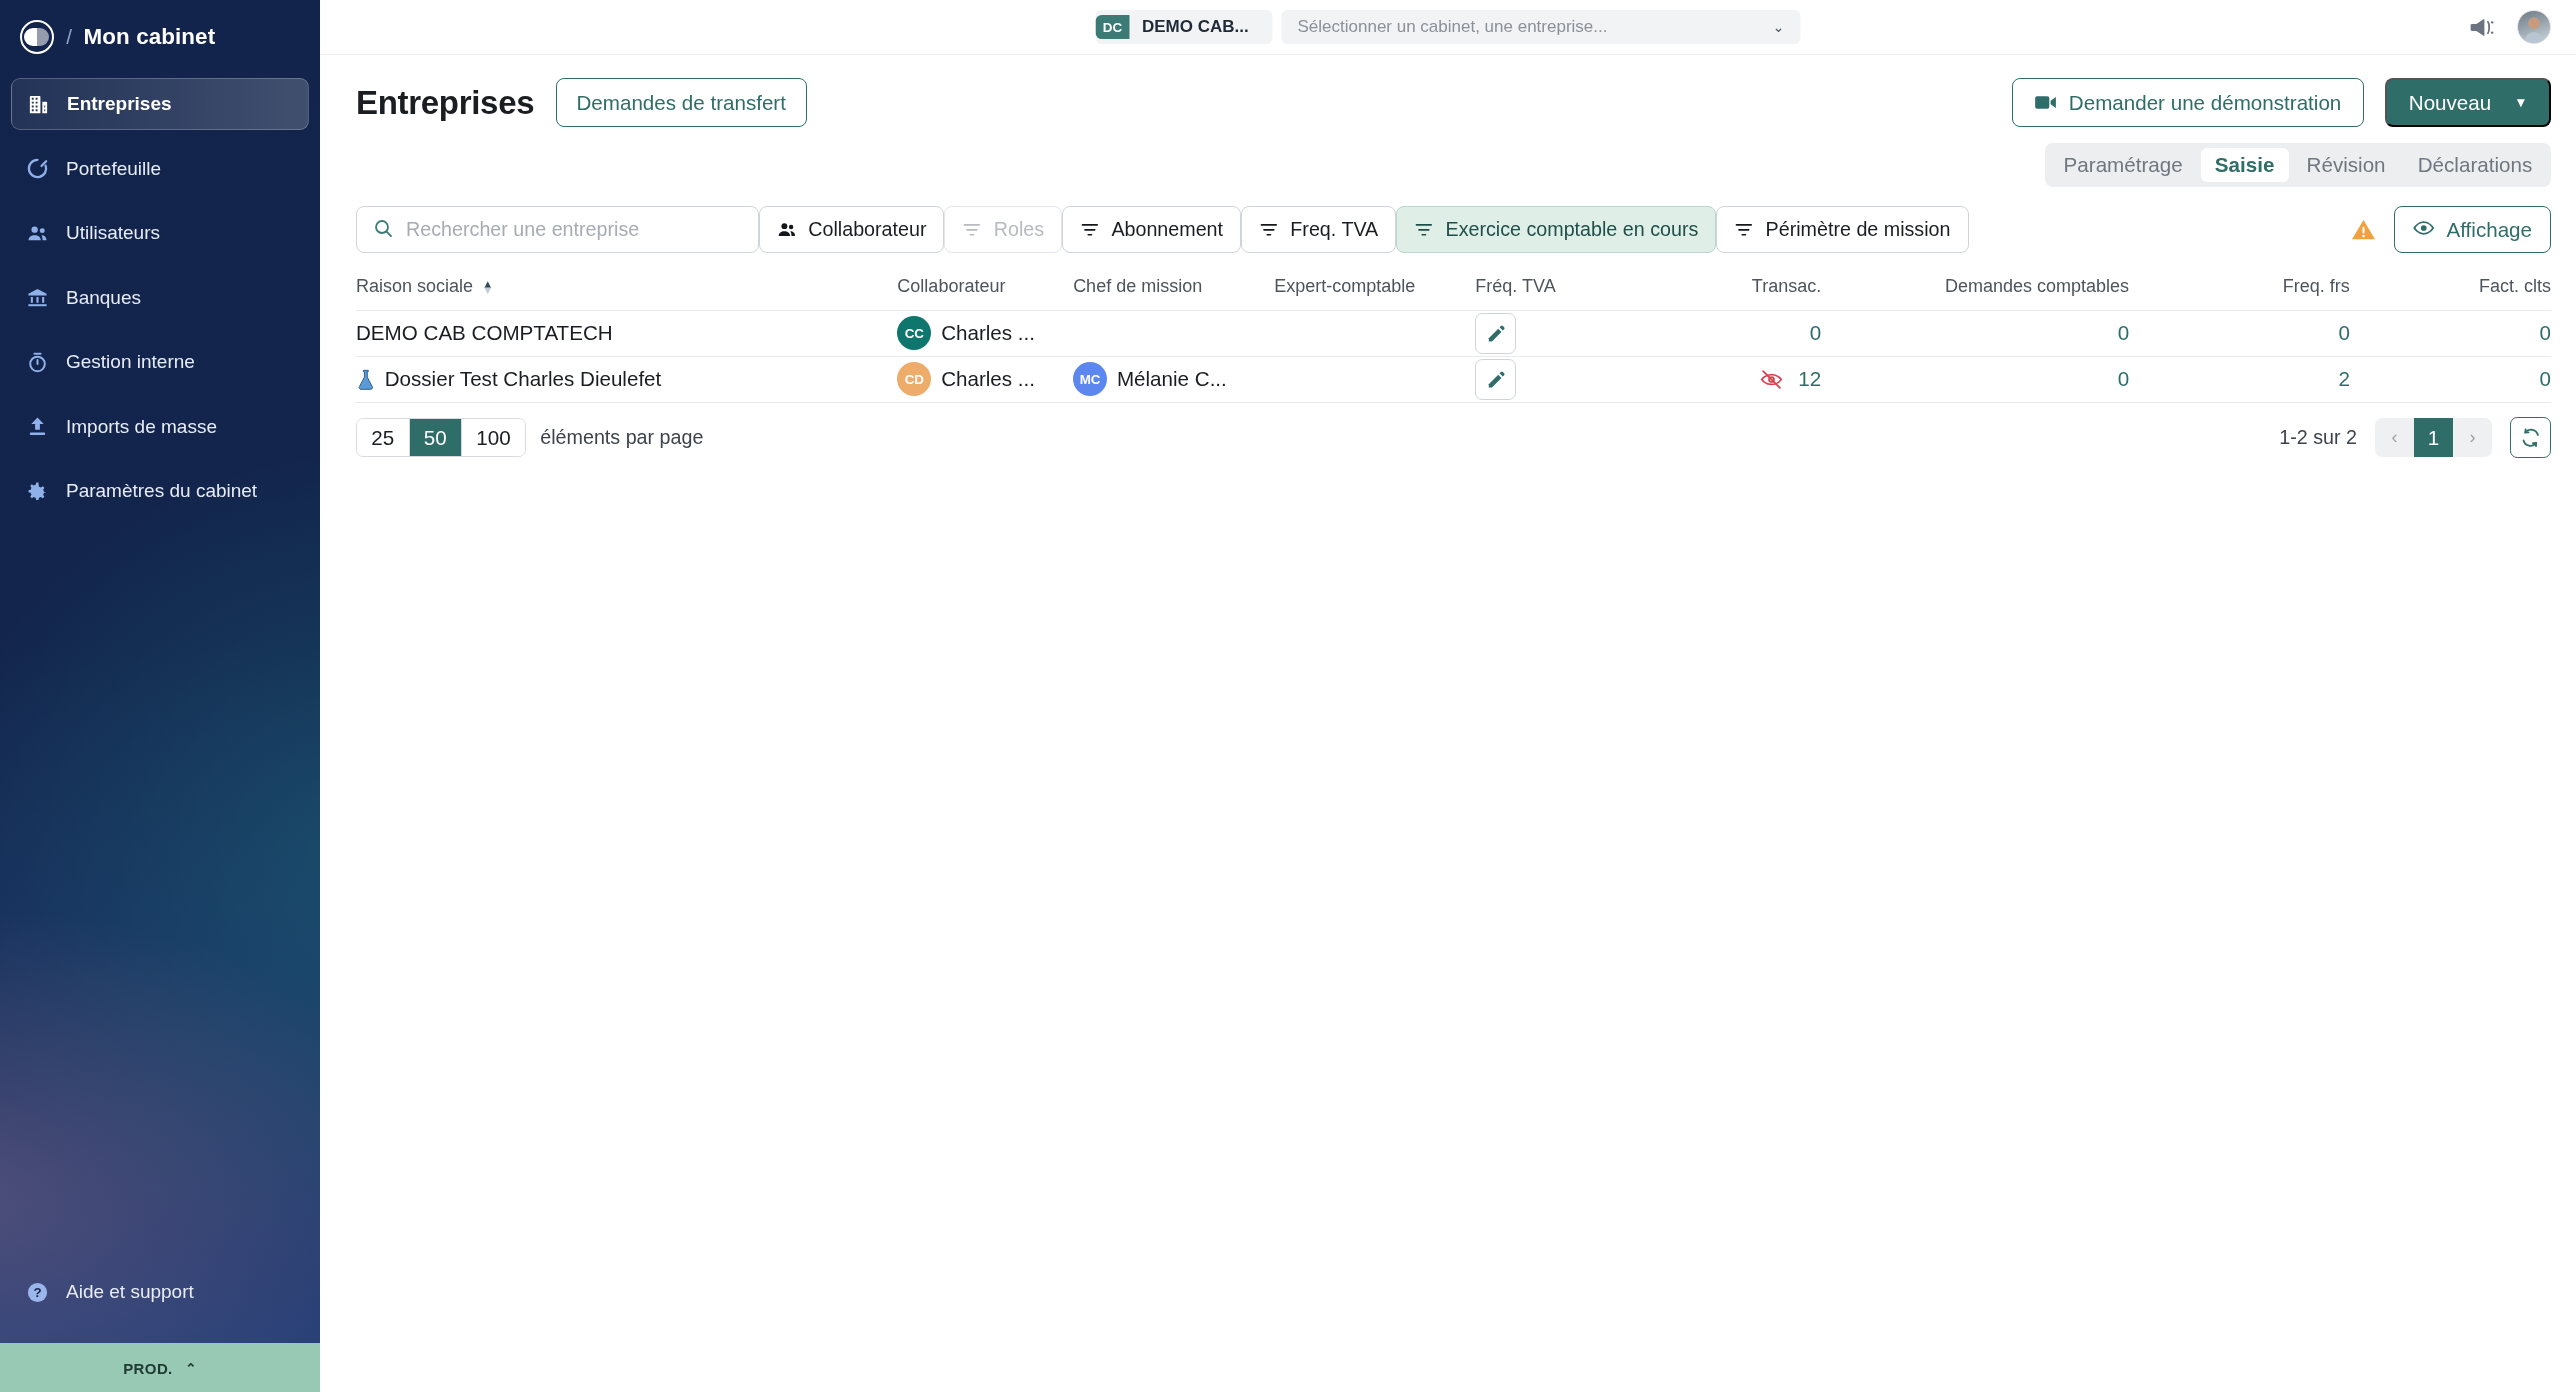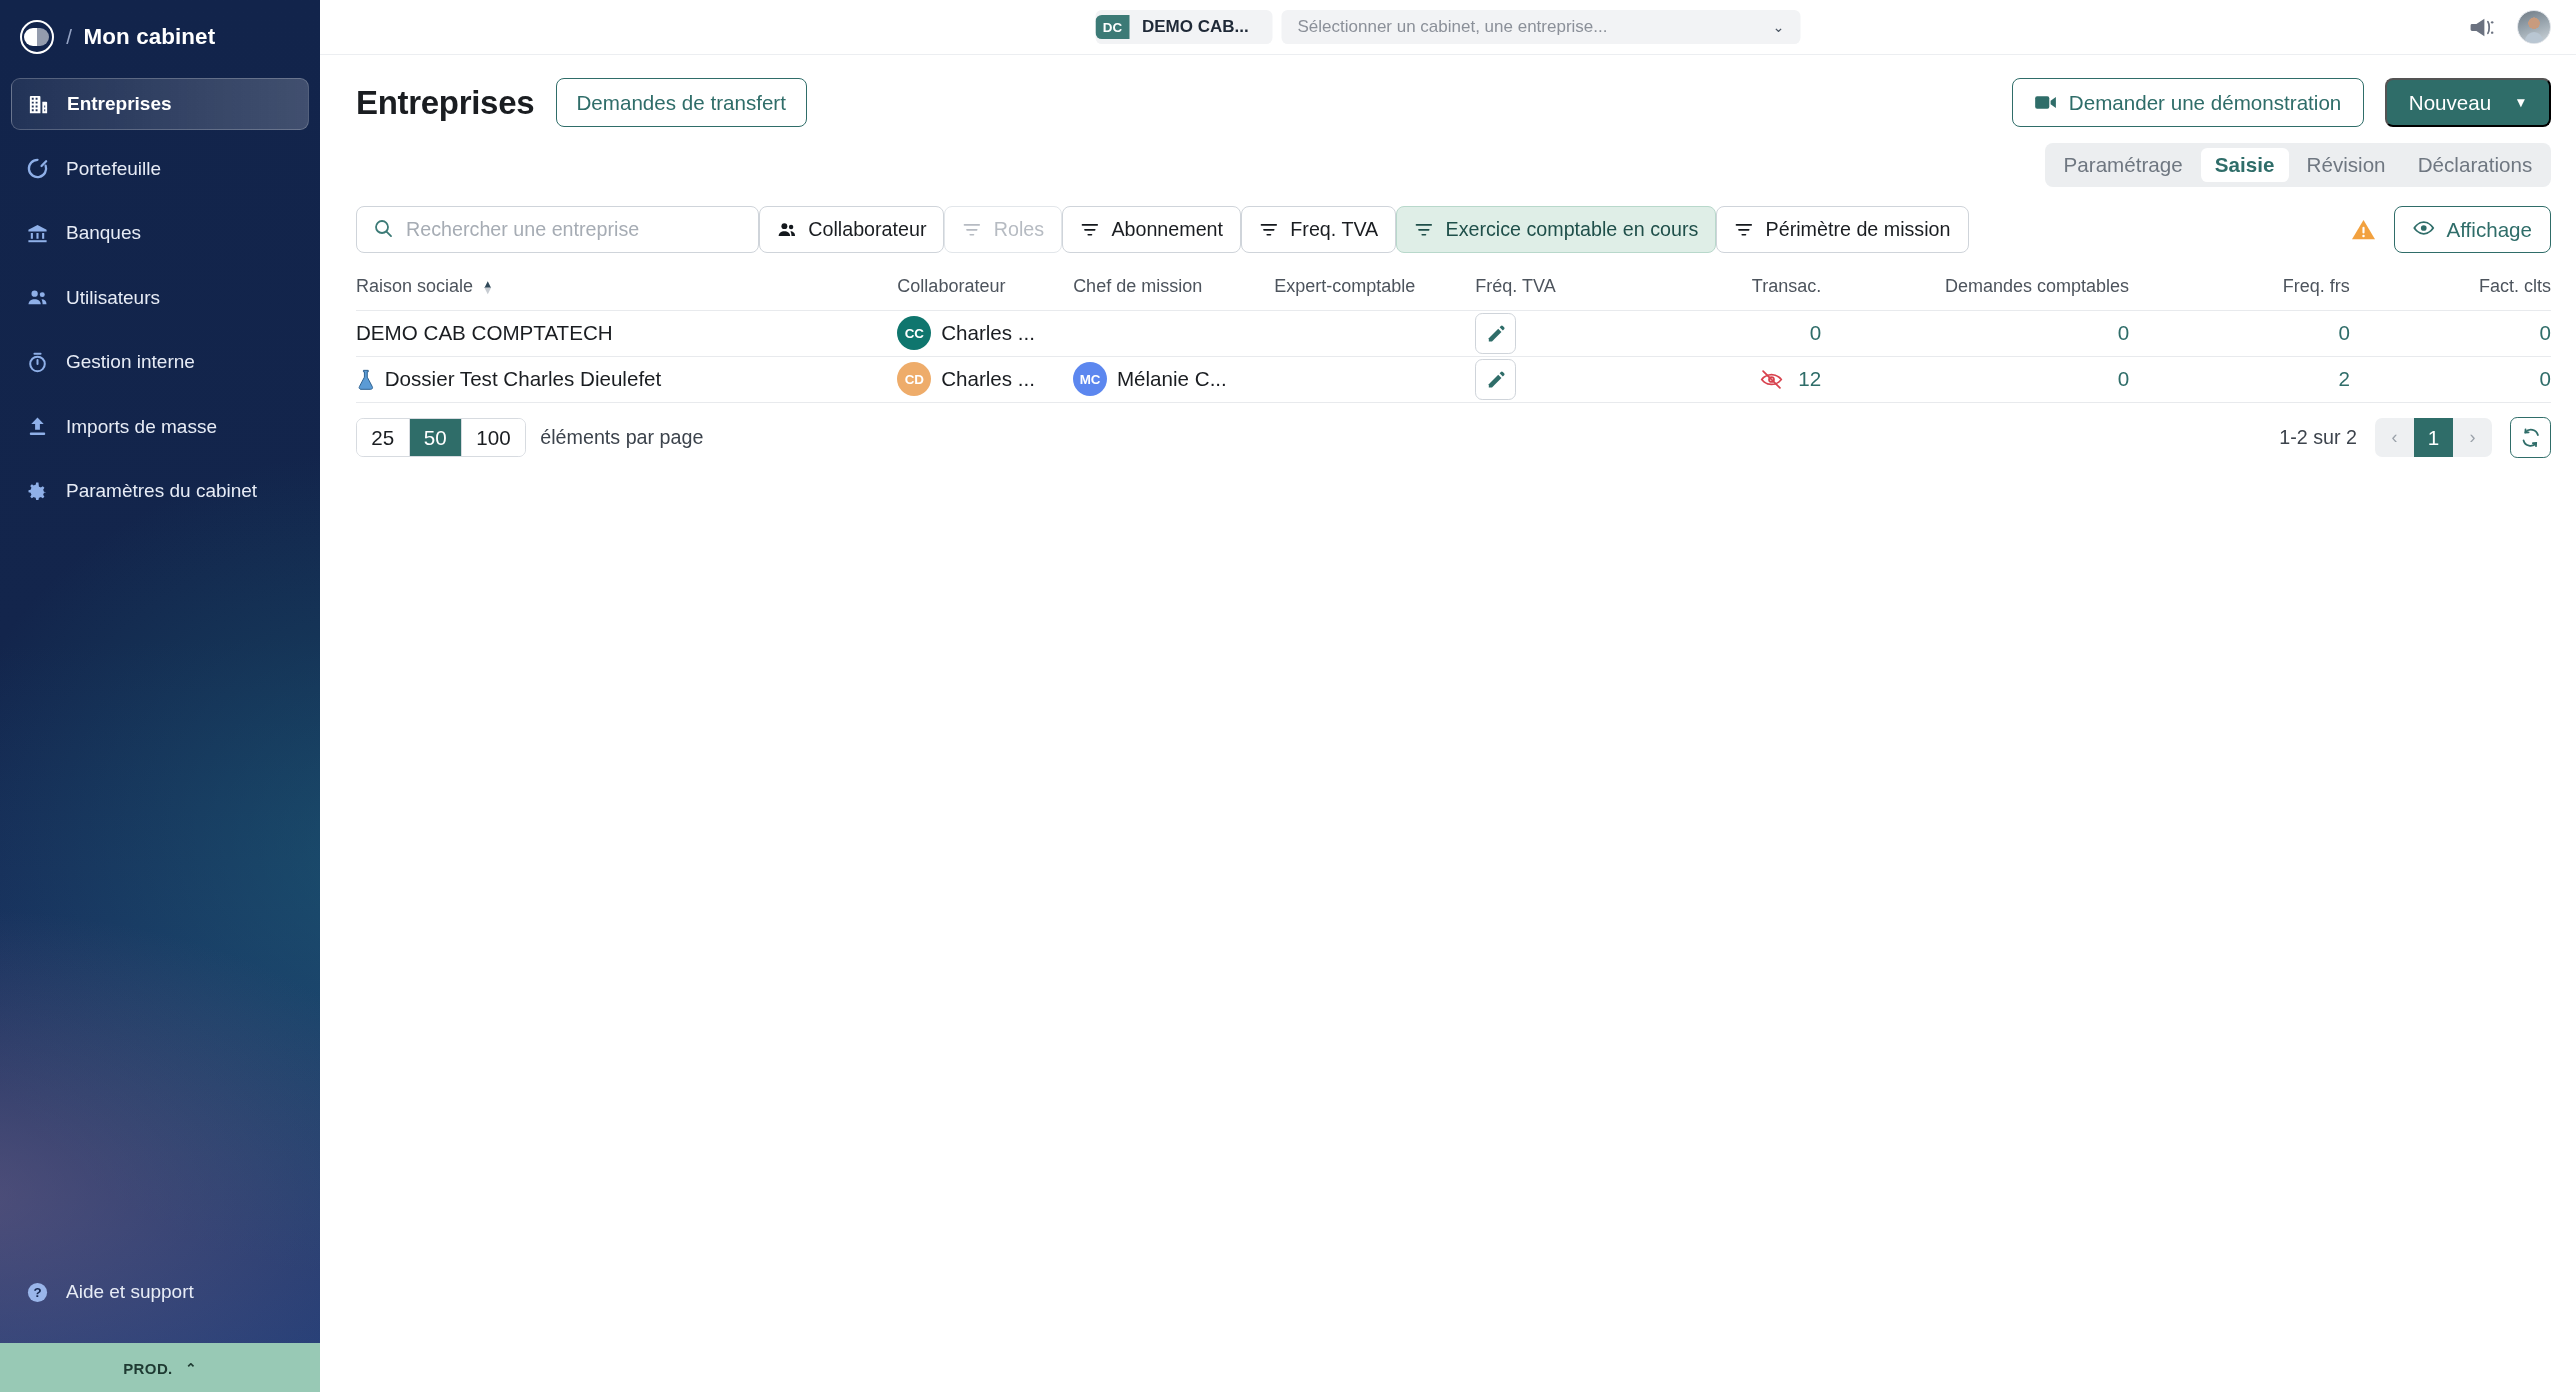--- a/index.html
+++ b/index.html
@@ -269,40 +269,40 @@
             <path d="M12 3a9 9 0 1 0 8.5 6"></path>
               <path d="M21 4.5 L16.2 9.4"></path>
           </svg>
         </span>
         <span>Portefeuille</span>
       </div>
 
       <div class="sb-item">
         <span class="sb-ico">
           <svg viewBox="0 0 24 24" fill="#8fb0e8">
+              <circle cx="9" cy="8" r="3.3"></circle>
+              <circle cx="17" cy="9" r="2.6"></circle>
+              <path d="M2.6 19c0-3.4 2.9-5.3 6.4-5.3s6.4 1.9 6.4 5.3H2.6z"></path>
+              <path d="M16.2 13.9c3 .1 5.2 1.8 5.2 5.1h-4.1c0-2-.5-3.6-1.1-5.1z"></path>
+            </svg>
+        </span>
+        <span>Utilisateurs</span>
+      </div>
+
+      <div class="sb-item">
+        <span class="sb-ico">
+          <svg viewBox="0 0 24 24" fill="#8fb0e8">
               <path d="M12 3 2.5 8.2V10h19V8.2L12 3z"></path>
               <rect x="5" y="11.5" width="2.2" height="6"></rect>
               <rect x="10.9" y="11.5" width="2.2" height="6"></rect>
               <rect x="16.8" y="11.5" width="2.2" height="6"></rect>
               <rect x="2.5" y="19" width="19" height="2.1"></rect>
             </svg>
         </span>
         <span>Banques</span>
-      </div>
-
-      <div class="sb-item">
-        <span class="sb-ico">
-          <svg viewBox="0 0 24 24" fill="#8fb0e8">
-              <circle cx="9" cy="8" r="3.3"></circle>
-              <circle cx="17" cy="9" r="2.6"></circle>
-              <path d="M2.6 19c0-3.4 2.9-5.3 6.4-5.3s6.4 1.9 6.4 5.3H2.6z"></path>
-              <path d="M16.2 13.9c3 .1 5.2 1.8 5.2 5.1h-4.1c0-2-.5-3.6-1.1-5.1z"></path>
-            </svg>
-        </span>
-        <span>Utilisateurs</span>
       </div>
 
       <div class="sb-item">
         <span class="sb-ico">
           <svg viewBox="0 0 24 24" fill="none" stroke="#8fb0e8" stroke-width="2.1" stroke-linecap="round">
             <circle cx="12" cy="13.5" r="7.6"></circle>
               <path d="M12 13.5V9.3"></path>
               <path d="M8.8 2.8h6.4"></path>
           </svg>
         </span>

